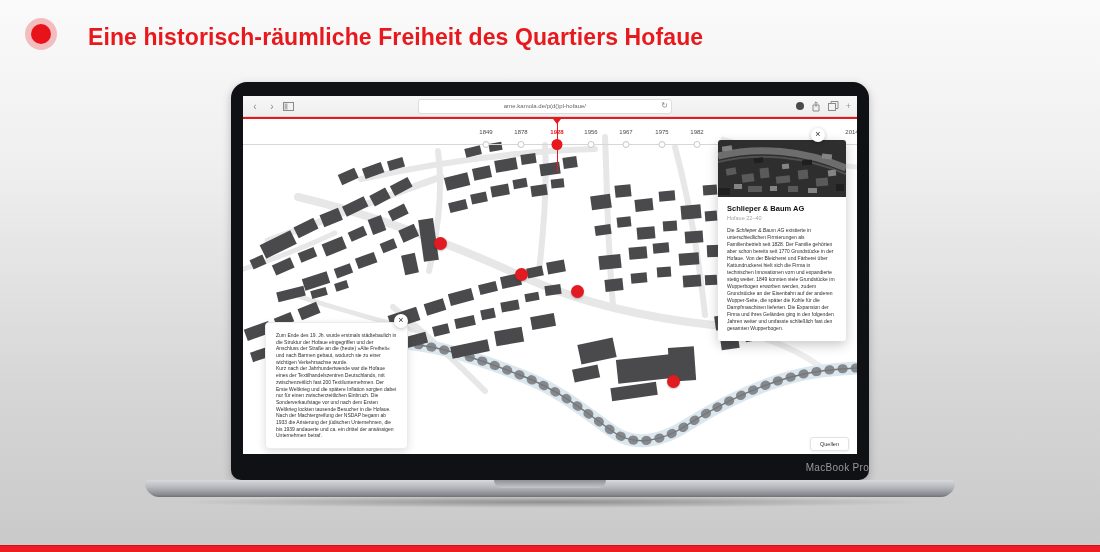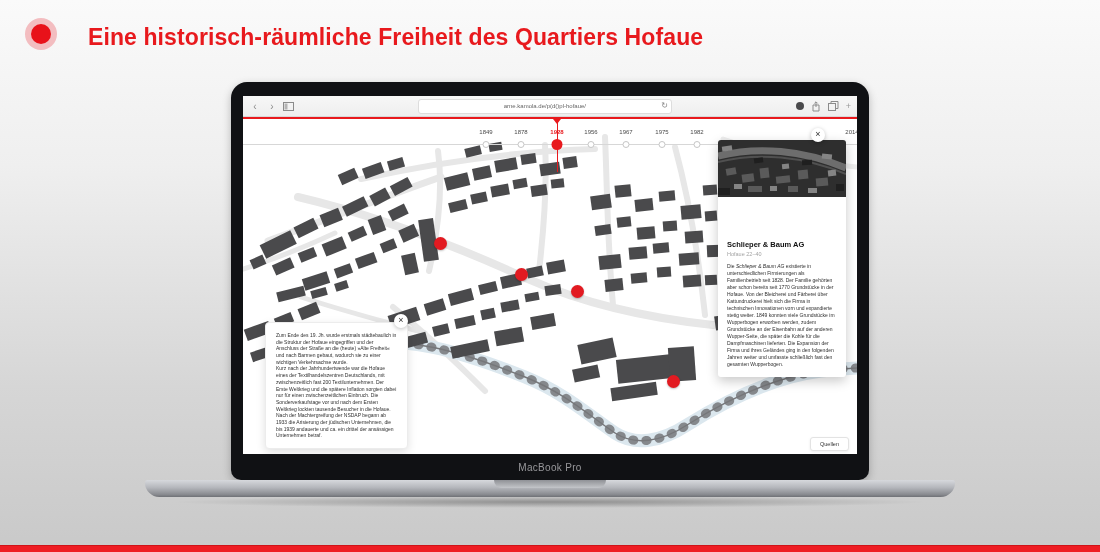--- a/index.html
+++ b/index.html
@@ -9,21 +9,21 @@
     background:linear-gradient(180deg,#fafafa 0%,#efefef 30%,#d6d6d6 70%,#c9c9c9 100%);
   }
   
   .site-header{position:absolute;top:0;left:0;right:0;height:70px;}
   .logo{position:absolute;left:25px;top:18px;width:32px;height:32px;border-radius:50%;background:#f3bdc0;}
   .logo .inner{position:absolute;left:6px;top:6px;width:20px;height:20px;border-radius:50%;background:#e8121a;}
   .page-title{position:absolute;left:88px;top:24px;font-size:23px;font-weight:700;color:#e8191d;letter-spacing:.1px;}
   
   .screen{position:absolute;left:231px;top:82px;width:638px;height:398px;background:#101114;
           border-radius:16px 16px 10px 10px;box-shadow:0 3px 8px rgba(0,0,0,.25);}
-  .bezel-label{position:absolute;bottom:7px;left:0;right:0;text-align:center;font-size:10px;color:#97979a;letter-spacing:.3px;}
+  .bezel-label{position:absolute;bottom:7px;left:0;right:0;text-align:right;font-size:10px;color:#97979a;letter-spacing:.3px;}
   .screen-content{position:absolute;left:12px;top:14px;width:614px;height:358px;background:#fff;overflow:hidden;}
   .base{position:absolute;left:145px;top:480px;width:810px;height:17px;
         background:linear-gradient(180deg,#d7d9dd 0%,#b4b6bb 45%,#898b90 85%,#6f7176 100%);
         border-radius:3px 3px 16px 16px;}
   .base .notch{position:absolute;left:50%;top:0;width:112px;height:8px;transform:translateX(-50%);
         background:linear-gradient(180deg,#8f9196,#c3c5c9);border-radius:0 0 10px 10px;}
   .base-shadow{position:absolute;left:170px;top:496px;width:760px;height:12px;border-radius:50%;
         background:radial-gradient(ellipse at center,rgba(0,0,0,.30) 0%,rgba(0,0,0,0) 70%);}
   
   .toolbar{position:absolute;left:0;top:0;right:0;height:21px;background:linear-gradient(#f7f7f7,#eee);
@@ -58,21 +58,21 @@
             border-radius:4px;box-shadow:0 3px 10px rgba(0,0,0,.13);padding:9px 10px;box-sizing:border-box;}
   .info-box p{margin:0;font-size:5px;line-height:1.34;color:#2f2f2f;}
   .box-close{position:absolute;width:14px;height:14px;border-radius:50%;background:#fff;
              box-shadow:0 1px 4px rgba(0,0,0,.25);text-align:center;line-height:13px;font-size:9px;color:#333;}
   .info-close{left:151px;top:218px;}
   .panel-close{left:568px;top:32px;}
   
   .detail-panel{position:absolute;left:475px;top:44px;width:128px;background:#fff;border-radius:3px;
                 box-shadow:0 4px 12px rgba(0,0,0,.22);}
   .photo{display:block;width:128px;height:57px;border-radius:3px 3px 0 0;}
-  .panel-body{padding:7px 9px 9px;margin-top:36px;}
+  .panel-body{padding:7px 9px 9px;}
   .panel-body h3{margin:0 0 2px;font-size:7.5px;color:#111;}
   .panel-sub{margin:0 0 6px;font-size:5.5px;color:#a3a3a3;}
   .panel-text{margin:0;font-size:5px;line-height:1.4;color:#2f2f2f;}
   
   .sources-btn{position:absolute;right:8px;bottom:3px;background:#fff;border:1px solid #e3e3e3;border-radius:3px;
                padding:3px 9px;font-size:5.5px;color:#333;box-shadow:0 1px 3px rgba(0,0,0,.08);}
   
   .footer-stripe{position:absolute;left:0;right:0;bottom:0;height:6px;background:#ee1c23;border-top:1px solid #cf1218;}
 </style>
 </head>

